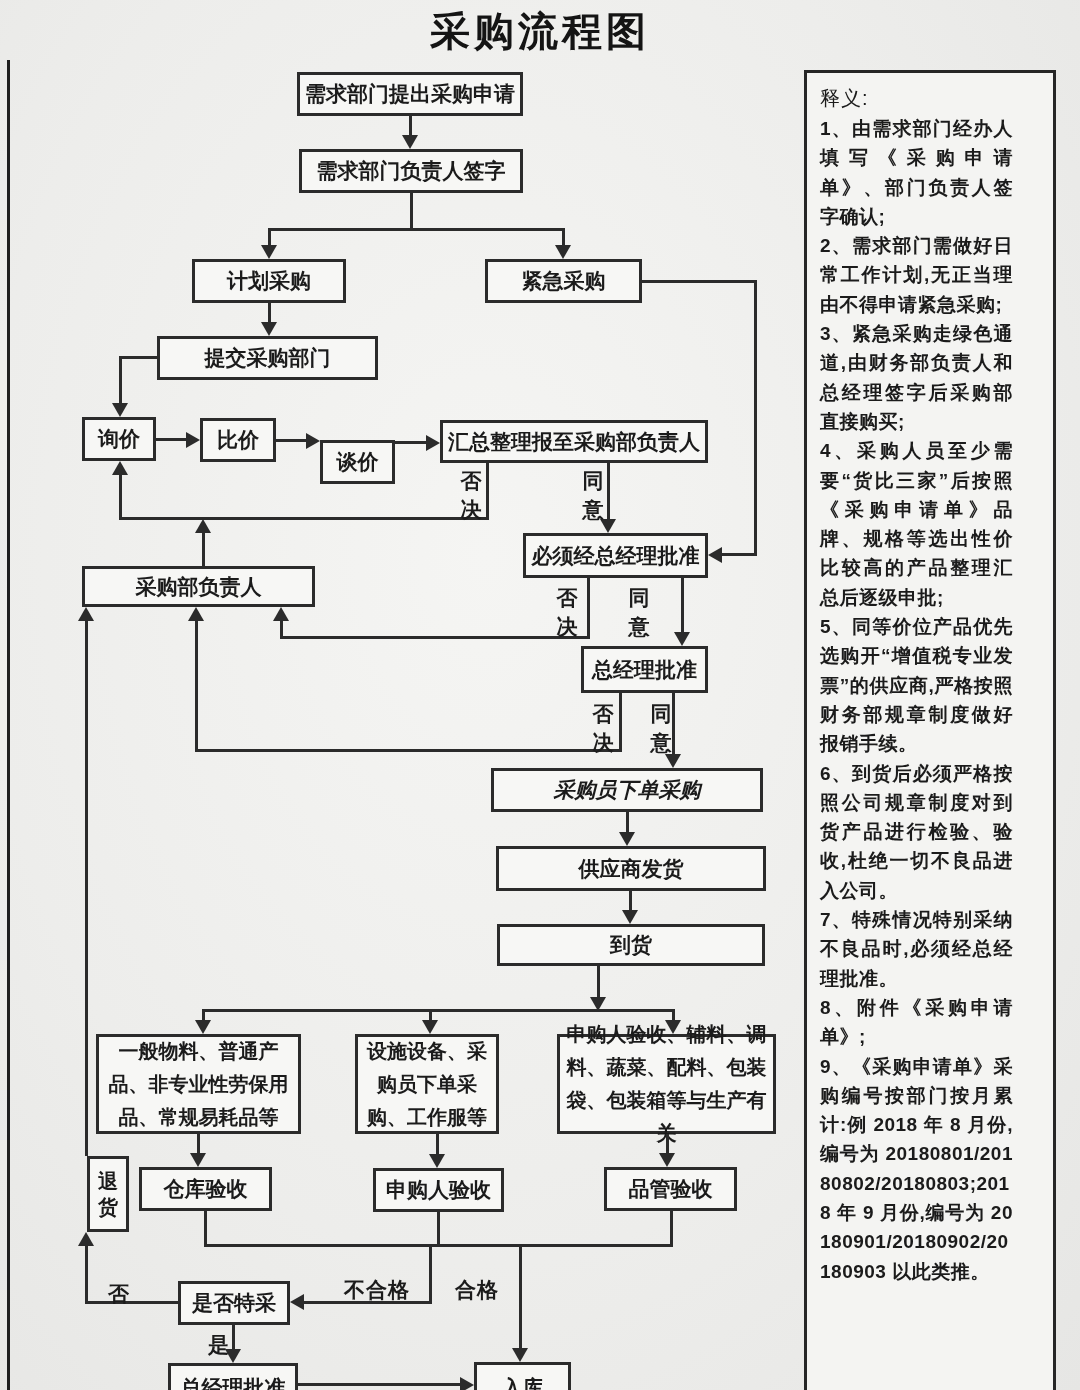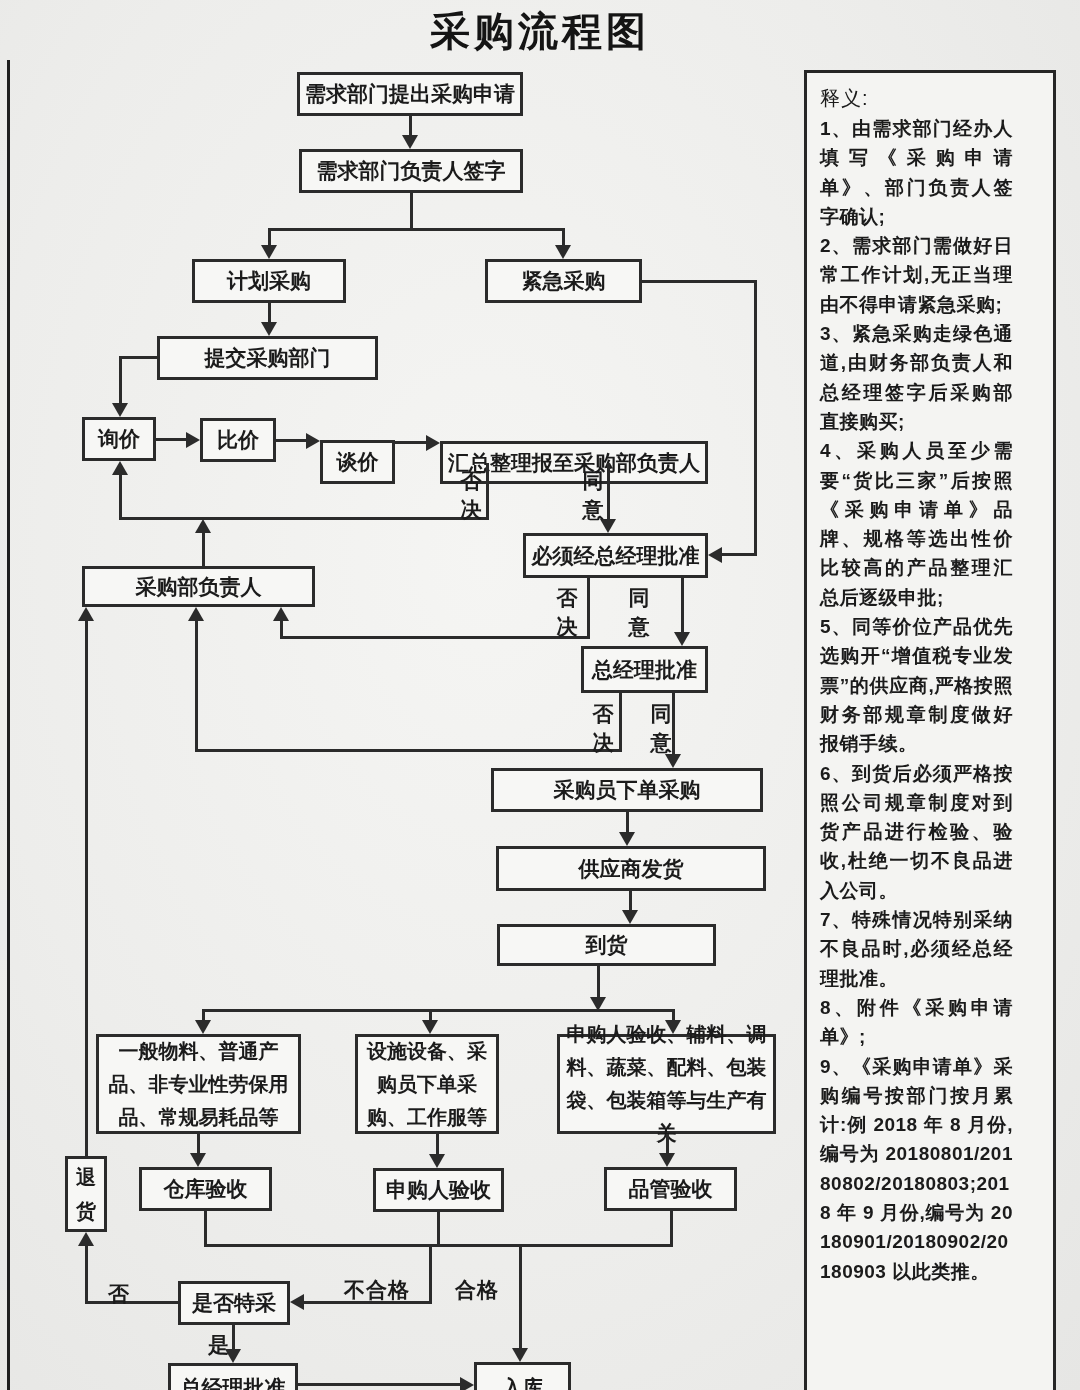--- a/index.html
+++ b/index.html
@@ -17,21 +17,21 @@
   }
   
   .node{
     position:absolute;box-sizing:border-box;
     border:3px solid #2b2b2b;background:#f7f7f5;
     display:flex;align-items:center;justify-content:center;
     font-size:21px;font-weight:bold;text-align:center;
     line-height:30px;color:#1b1b1b;
   }
   .node.multi{font-size:20px;line-height:33px;padding:0 3px;}
-  .node.vert{line-height:34px;font-size:20px;padding:4px 0;}
+  .node.vert{line-height:26px;font-size:20px;padding:4px 0;margin-left:22px;}
   .node.vert span{display:block;width:22px;margin:0 auto;word-break:break-all;}
   
   .ln{position:absolute;background:#2b2b2b;}
   
   .ar{position:absolute;width:0;height:0;border:solid transparent;}
   .ar-d{border-left-width:8px;border-right-width:8px;border-top:14px solid #2b2b2b;border-bottom:0;}
   .ar-u{border-left-width:8px;border-right-width:8px;border-bottom:14px solid #2b2b2b;border-top:0;}
   .ar-r{border-top-width:8px;border-bottom-width:8px;border-left:14px solid #2b2b2b;border-right:0;}
   .ar-l{border-top-width:8px;border-bottom-width:8px;border-right:14px solid #2b2b2b;border-left:0;}
   
@@ -62,27 +62,27 @@
   <div class="title">采购流程图</div>
 
   <div class="node" style="left:297px;top:72px;width:226px;height:44px;">需求部门提出采购申请</div>
   <div class="node" style="left:299px;top:149px;width:224px;height:44px;">需求部门负责人签字</div>
   <div class="node" style="left:192px;top:259px;width:154px;height:44px;">计划采购</div>
   <div class="node" style="left:485px;top:259px;width:157px;height:44px;">紧急采购</div>
   <div class="node" style="left:157px;top:336px;width:221px;height:44px;">提交采购部门</div>
   <div class="node" style="left:82px;top:417px;width:74px;height:44px;">询价</div>
   <div class="node" style="left:200px;top:418px;width:76px;height:44px;">比价</div>
   <div class="node" style="left:320px;top:440px;width:75px;height:44px;">谈价</div>
-  <div class="node" style="left:440px;top:420px;width:268px;height:43px;margin-top:21px;">汇总整理报至采购部负责人</div>
+  <div class="node" style="left:440px;top:420px;width:268px;height:43px;">汇总整理报至采购部负责人</div>
   <div class="node" style="left:523px;top:533px;width:185px;height:45px;">必须经总经理批准</div>
   <div class="node" style="left:82px;top:566px;width:233px;height:41px;">采购部负责人</div>
   <div class="node" style="left:581px;top:646px;width:127px;height:47px;">总经理批准</div>
-  <div class="node" style="left:491px;top:768px;width:272px;height:44px;">采购员下单采购</div>
+  <div class="node" style="left:491px;top:768px;width:272px;height:44px;font-style:italic;">采购员下单采购</div>
   <div class="node" style="left:496px;top:846px;width:270px;height:45px;">供应商发货</div>
-  <div class="node" style="left:497px;top:924px;width:219px;height:42px;">到货</div>
+  <div class="node" style="left:497px;top:924px;width:268px;height:42px;">到货</div>
   <div class="node multi" style="left:96px;top:1034px;width:205px;height:100px;">一般物料、普通产品、非专业性劳保用品、常规易耗品等</div>
   <div class="node multi" style="left:355px;top:1034px;width:144px;height:100px;">设施设备、采购员下单采购、工作服等</div>
   <div class="node multi" style="left:557px;top:1034px;width:219px;height:100px;">申购人验收、辅料、调料、蔬菜、配料、包装袋、包装箱等与生产有关</div>
   <div class="node vert" style="left:65px;top:1156px;width:42px;height:76px;">
       <span>退货</span>
     </div>
   <div class="node" style="left:139px;top:1167px;width:133px;height:44px;">仓库验收</div>
   <div class="node" style="left:373px;top:1168px;width:131px;height:44px;">申购人验收</div>
   <div class="node" style="left:604px;top:1167px;width:133px;height:44px;">品管验收</div>
   <div class="node" style="left:178px;top:1281px;width:112px;height:44px;">是否特采</div>

